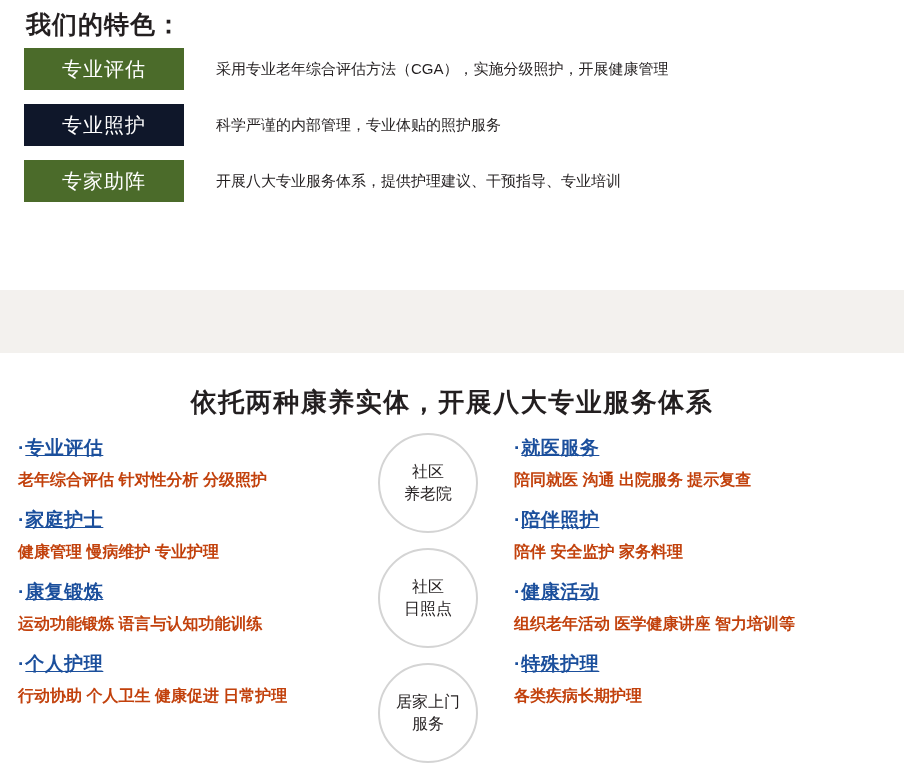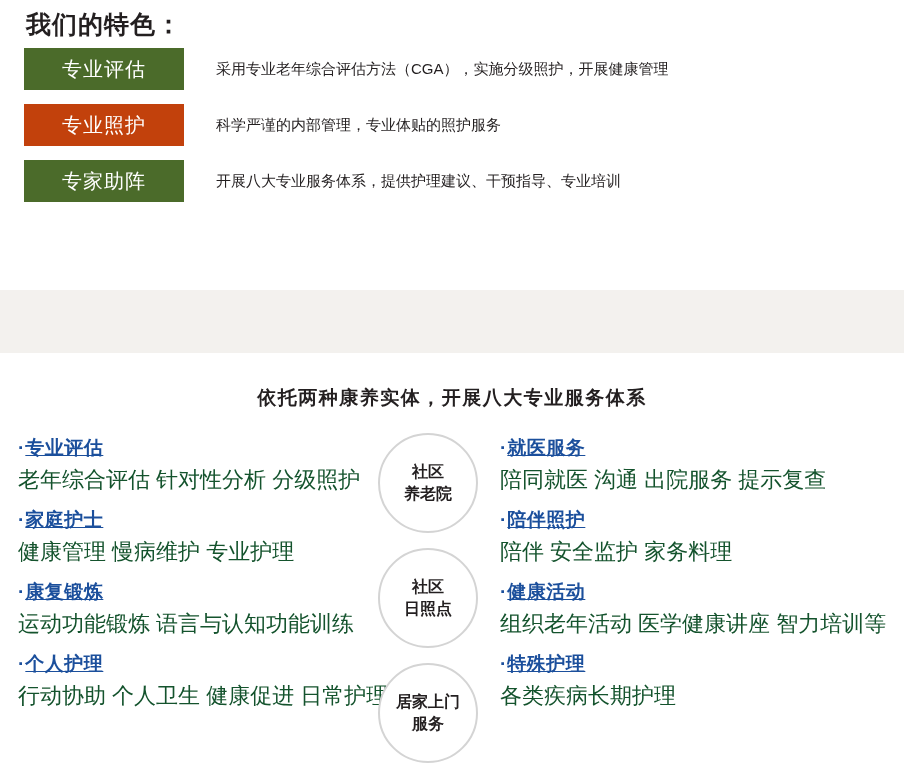--- a/index.html
+++ b/index.html
@@ -46,21 +46,21 @@
     top: 0;
     width: 160px;
     height: 42px;
     line-height: 42px;
     text-align: center;
     color: #ffffff;
     font-size: 20px;
     letter-spacing: 1px;
   }
   .feature-tag.green { background: #4b6b2a; }
-  .feature-tag.blue  { background: #c2410c; }
+  .feature-tag.blue  { background: #0f172a; }
   .feature-text {
     position: absolute;
     left: 192px;
     top: 0;
     height: 42px;
     line-height: 42px;
     font-size: 15px;
     color: #231f20;
     white-space: nowrap;
   }
@@ -83,55 +83,56 @@
     width: 904px;
     height: 429px;
     background: #ffffff;
   }
   #services-title {
     position: absolute;
     top: 32px;
     left: 0;
     width: 904px;
     text-align: center;
-    font-size: 19px;
+    font-size: 26px;
     font-weight: bold;
     letter-spacing: 1.5px;
     color: #231f20;
   }
 
   .col {
     position: absolute;
     top: 80px;
     width: 360px;
   }
   #col-left  { left: 18px; }
-  #col-right { left: 500px; }
+  #col-right { left: 514px; }
 
   .svc-item { position: relative; margin-bottom: 8px; }
   .svc-head {
     font-size: 19px;
     font-weight: bold;
     color: #1b4f9c;
     text-decoration: underline;
     letter-spacing: 0.5px;
     line-height: 30px;
     display: inline-block;
   }
   .svc-bullet {
     color: #1b4f9c;
     font-weight: bold;
     font-size: 19px;
     margin-right: 1px;
   }
   .svc-desc {
-    font-size: 22px;
-    color: #14532d;
+    font-size: 16px;
+    color: #c2410c;
     line-height: 34px;
     white-space: nowrap;
+    font-weight: bold;
   }
 
   
   #circles {
     position: absolute;
     left: 378px;
     top: 80px;
     width: 110px;
     height: 340px;
   }
@@ -141,21 +142,21 @@
     width: 100px;
     height: 100px;
     border: 2px solid #d4d4d4;
     border-radius: 50%;
     box-sizing: border-box;
     display: flex;
     flex-direction: column;
     align-items: center;
     justify-content: center;
     font-size: 16px;
-    font-weight: bold;
+    font-weight: normal;
     color: #231f20;
     line-height: 22px;
     background: #ffffff;
   }
   #circle-0 { top: 0px; }
   #circle-1 { top: 115px; }
   #circle-2 { top: 230px; }
   .circle span { display: block; }
 </style>
 </head>

